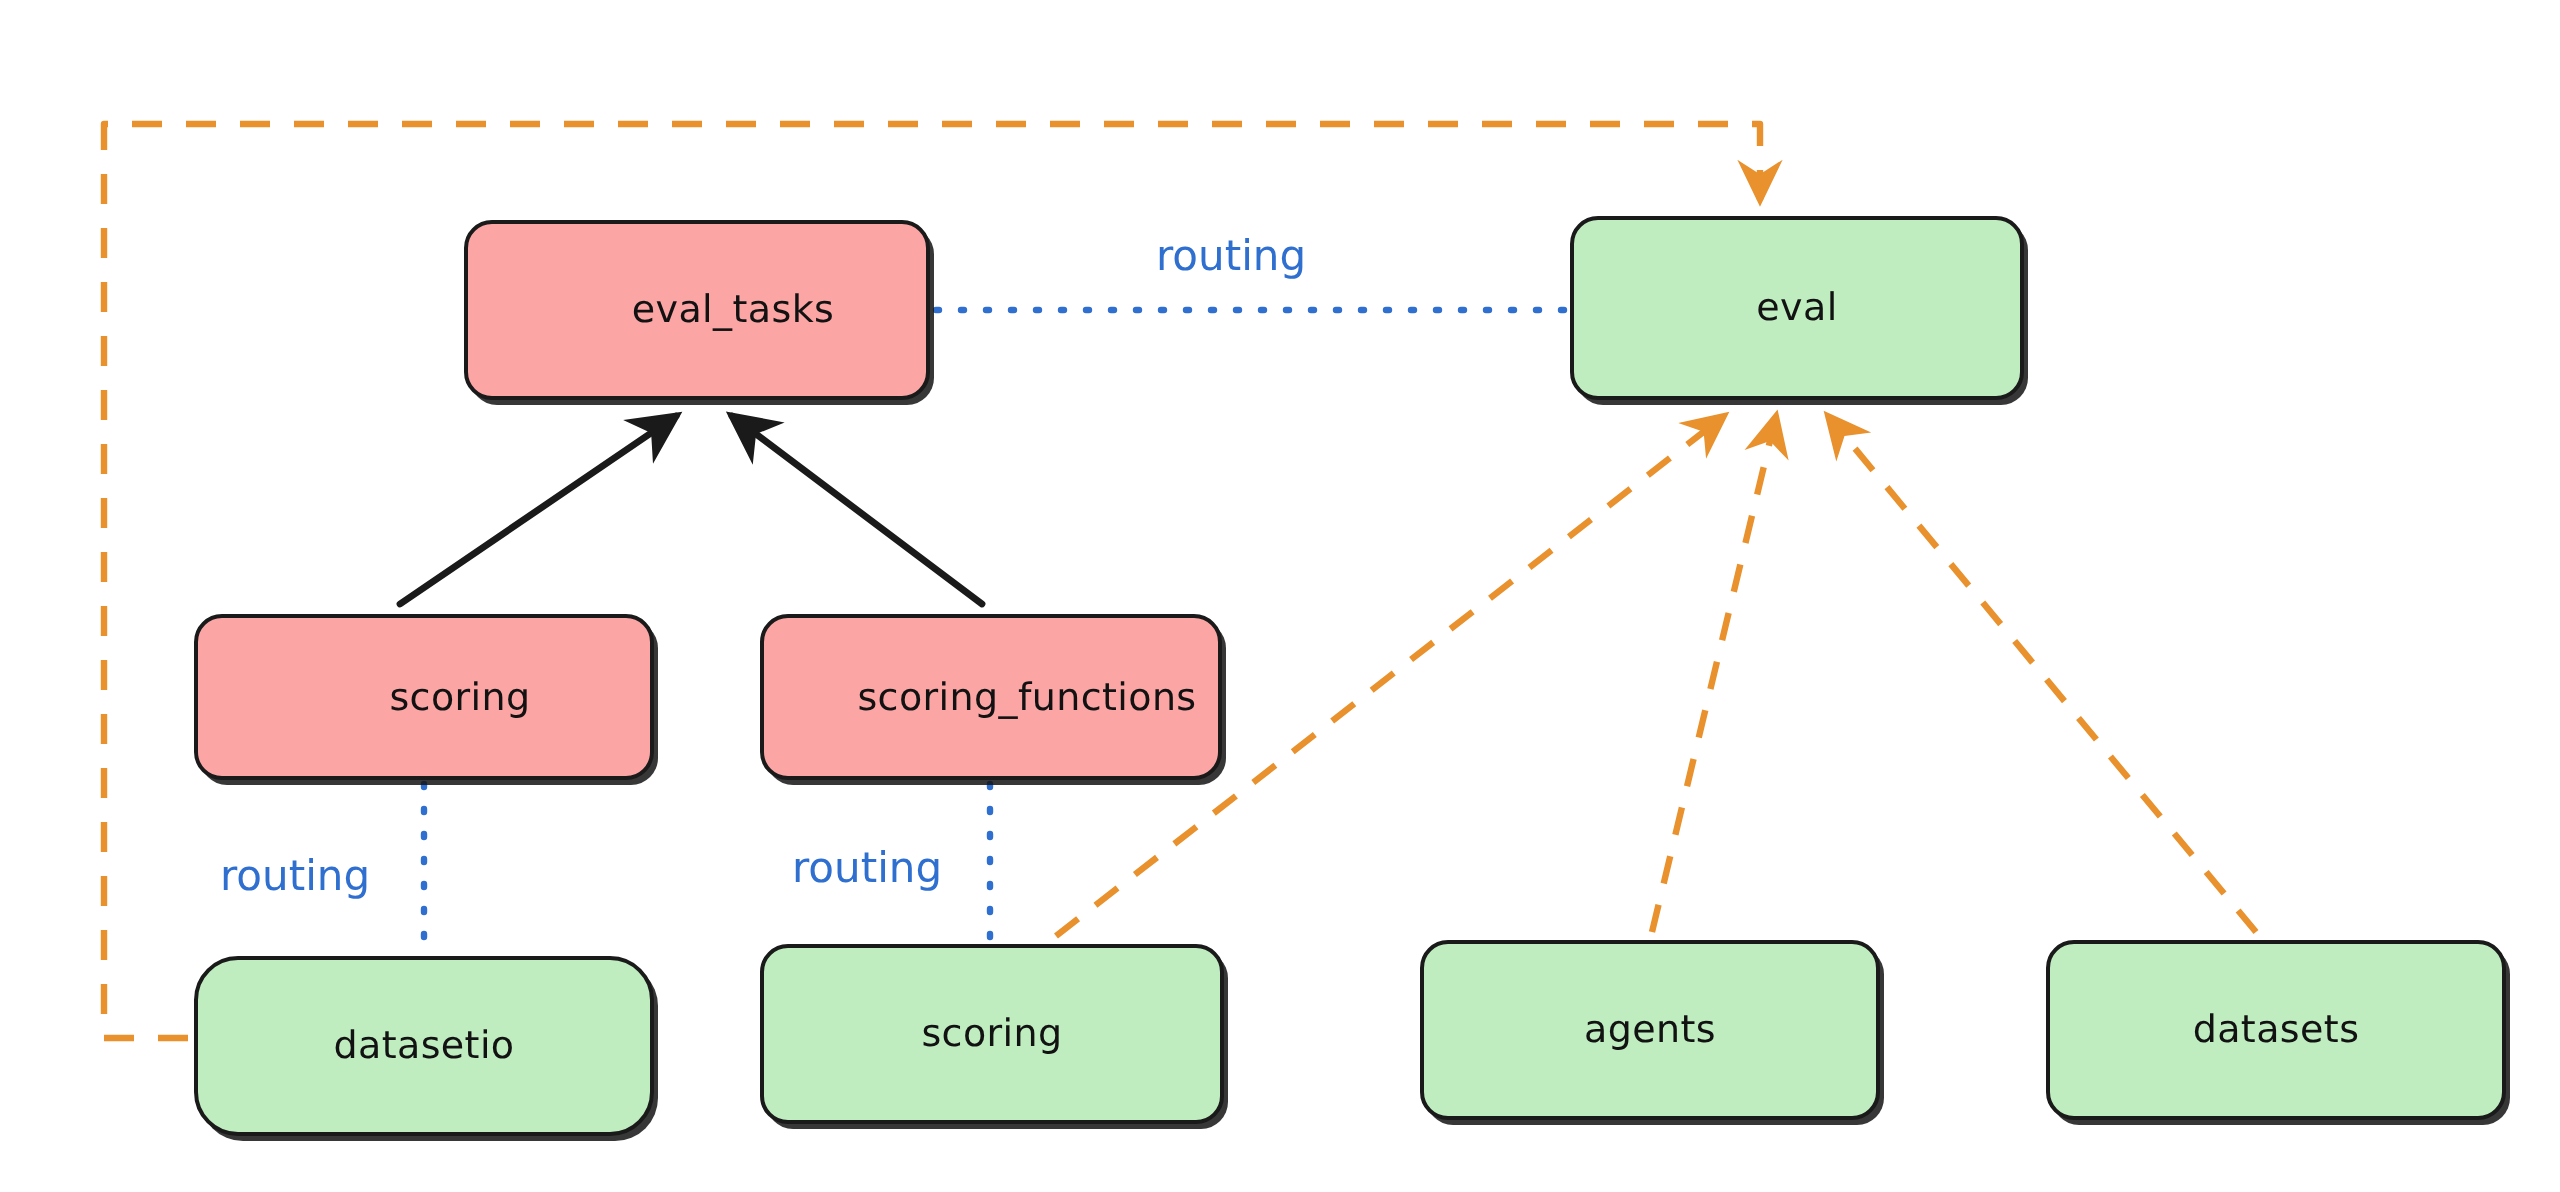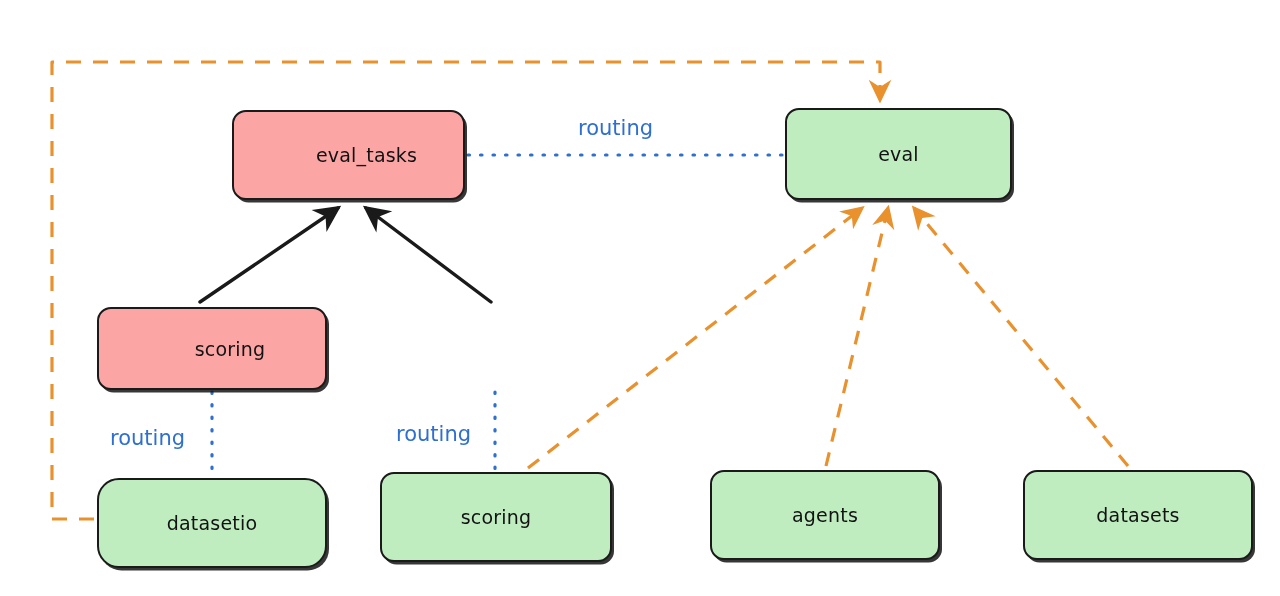--- a/index.html
+++ b/index.html
@@ -93,20 +93,23 @@
   </div>
 
   <div class="node green" style="left:785px; top:108px; width:227px; height:92px;text-align:right;">
     <span class="node-label">eval</span>
   </div>
 
   <div class="node blue" style="left:97px; top:307px; width:230px; height:83px;">
     <span class="node-label">scoring</span>
   </div>
 
+  <div class="node blue" style="left:380px; top:307px; width:231px; height:83px;">
+    <span class="node-label">scoring_functions</span>
+  </div>
 
   <div class="node green" style="left:97px; top:478px; width:230px; height:90px;border-radius:22px;">
     <span class="node-label">datasetio</span>
   </div>
 
   <div class="node green" style="left:380px; top:472px; width:232px; height:90px;">
     <span class="node-label">scoring</span>
   </div>
 
   <div class="node green" style="left:710px; top:470px; width:230px; height:90px;">

